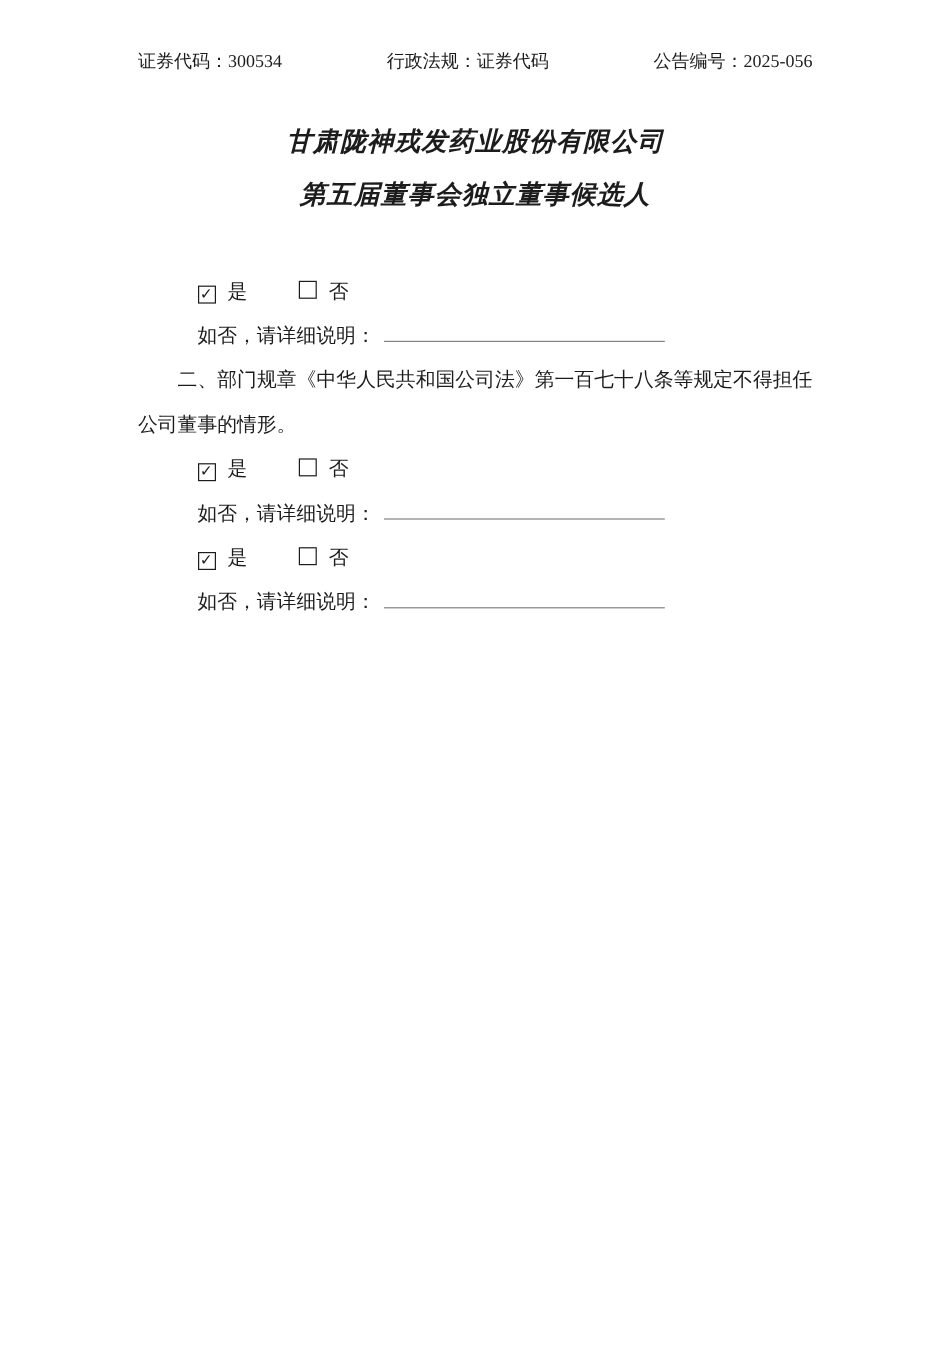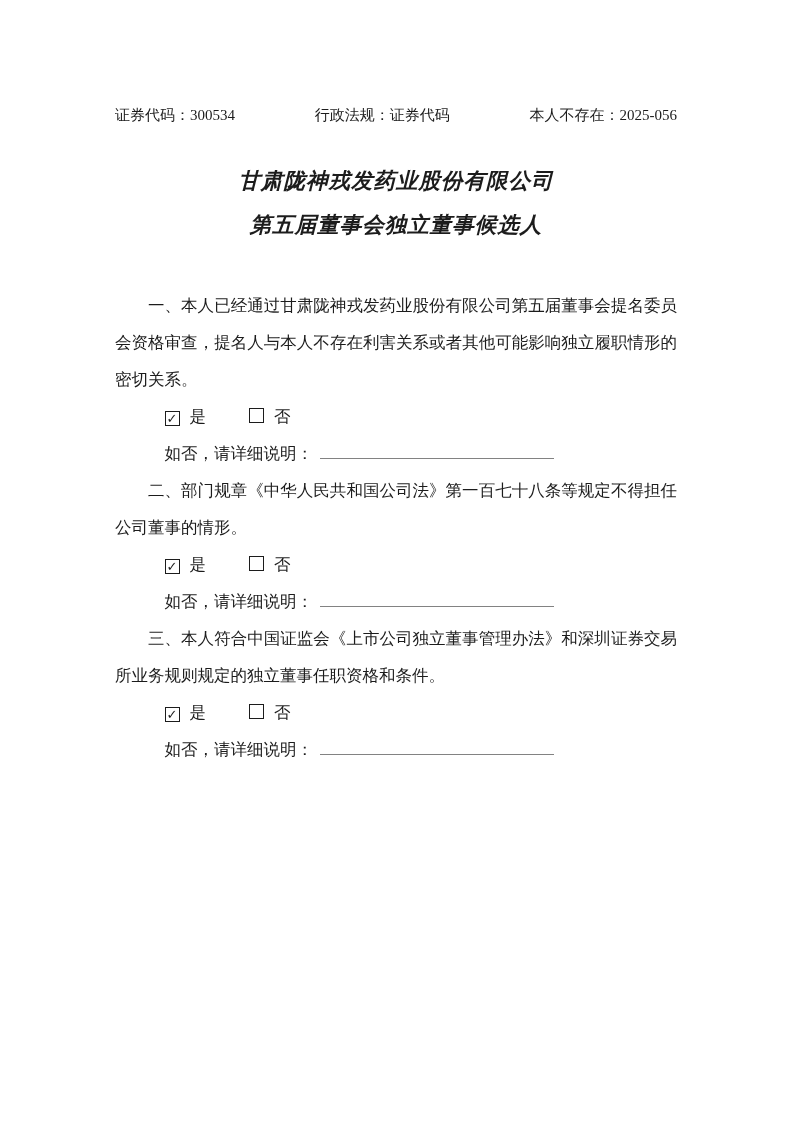--- a/index.html
+++ b/index.html
@@ -10,21 +10,21 @@
     font-family: "Liberation Serif", "DejaVu Serif", serif;
     color: #1c1c1c;
   }
   .page {
     position: relative;
     width: 793px; height: 1122px;
     background: #ffffff;
   }
   .content {
     margin: 0 116px 0 115px;   
-    padding-top: 104px;
+    padding-top: 41px;
     width: 562px;
   }
   
   .header-row {
     display: flex;
     justify-content: space-between;
     font-size: 15px;
     line-height: 22px;
     white-space: nowrap;
   }
@@ -77,53 +77,51 @@
 </style>
 </head>
 <body>
 
 <div class="page">
   <div class="content">
 
     <div class="header-row">
       <span><span>证券代码：</span><span>300534</span></span>
       <span><span>行政法规：</span><span>证券代码</span></span>
-      <span><span>本人不存在：</span><span>2025-056</span></span>
+      <span><span>公告编号：</span><span>2025-056</span></span>
     </div>
 
     <div class="titles">
       <div>甘肃陇神戎发药业股份有限公司</div>
       <div>第五届董事会独立董事候选人</div>
     </div>
 
     <div class="body-text">
 
 
       <div>
-        <p class="para item-para">一、本人已经通过甘肃陇神戎发药业股份有限公司第五届董事会提名委员会资格审查，提名人与本人不存在利害关系或者其他可能影响独立履职情形的密切关系。</p>
         <div class="check-row">
           <span class="cbox checked">✓</span><span class="clabel">是</span><span class="cbox no-box"></span><span class="clabel">否</span>
         </div>
         <div class="note-row">
           <span>如否，请详细说明：</span><span class="blank"></span>
         </div>
       </div>
 
       <div>
         <p class="para item-para">二、部门规章《中华人民共和国公司法》第一百七十八条等规定不得担任公司董事的情形。</p>
         <div class="check-row">
           <span class="cbox checked">✓</span><span class="clabel">是</span><span class="cbox no-box"></span><span class="clabel">否</span>
         </div>
         <div class="note-row">
           <span>如否，请详细说明：</span><span class="blank"></span>
         </div>
       </div>
 
       <div>
-        <p class="para item-para">三、本人符合中国证监会《上市公司独立董事管理办法》和深圳证券交易所业务规则规定的独立董事任职资格和条件。</p>
         <div class="check-row">
           <span class="cbox checked">✓</span><span class="clabel">是</span><span class="cbox no-box"></span><span class="clabel">否</span>
         </div>
         <div class="note-row">
           <span>如否，请详细说明：</span><span class="blank"></span>
         </div>
       </div>
 
     </div>
   </div>

